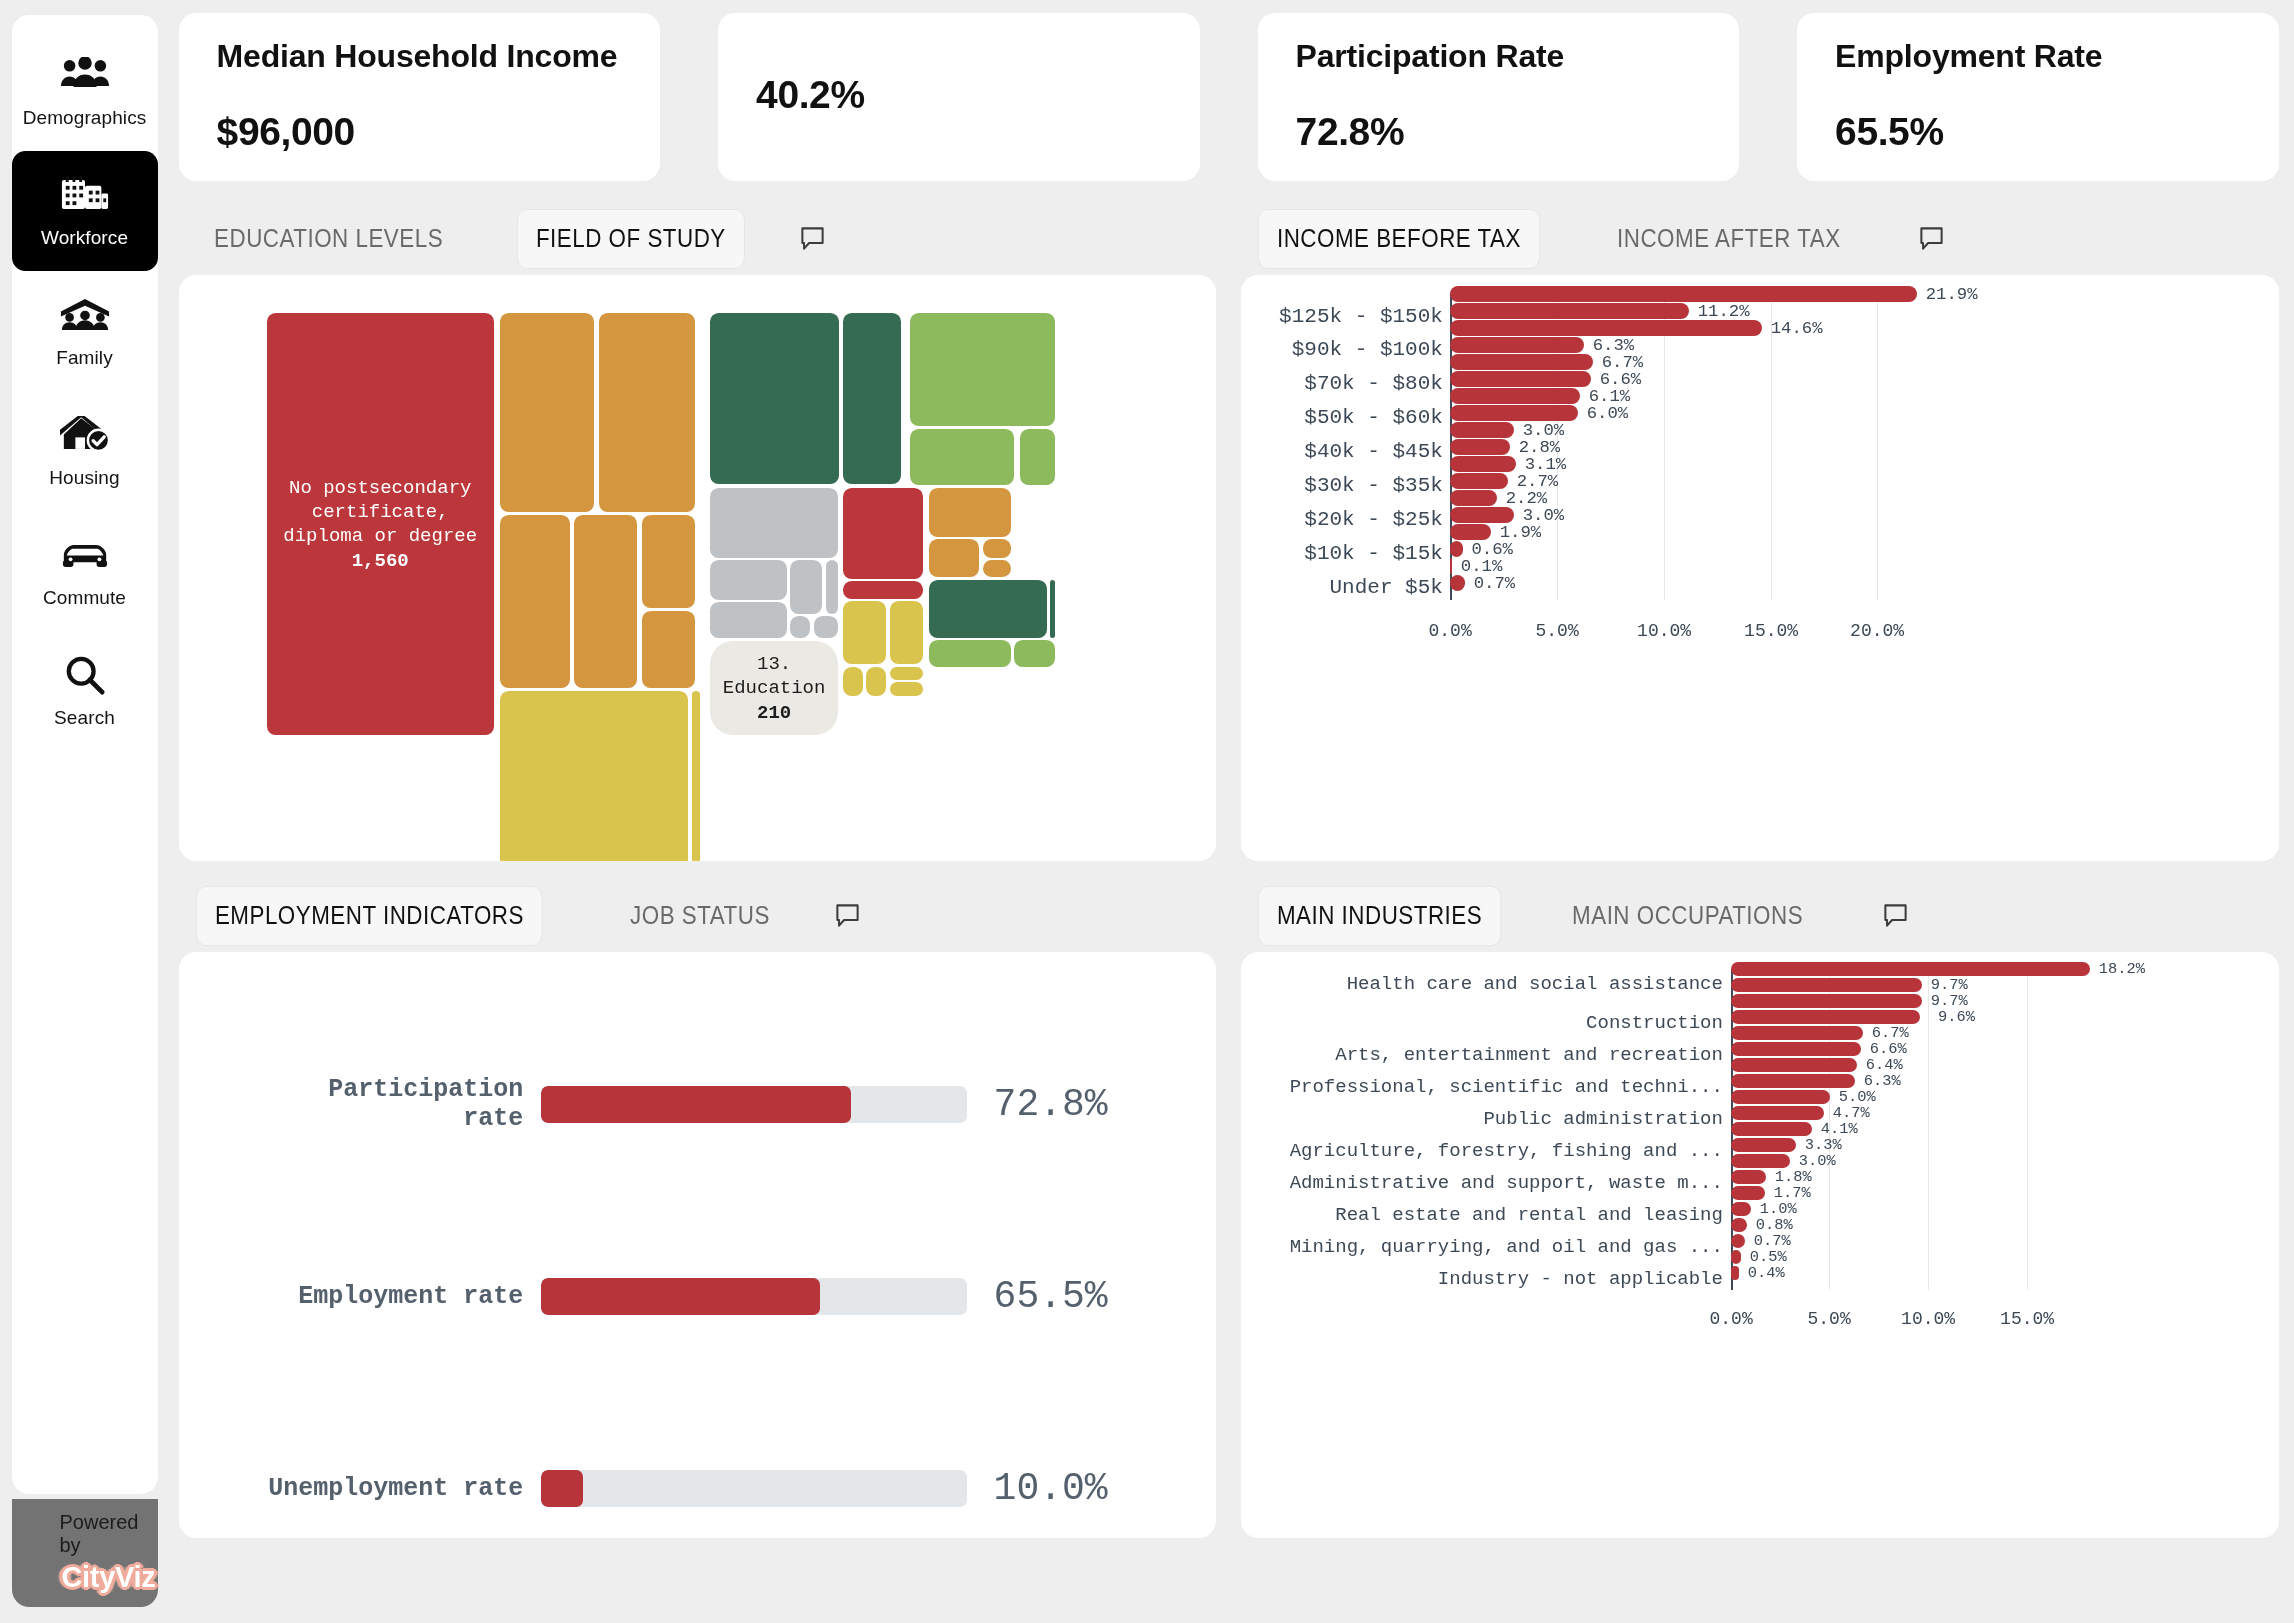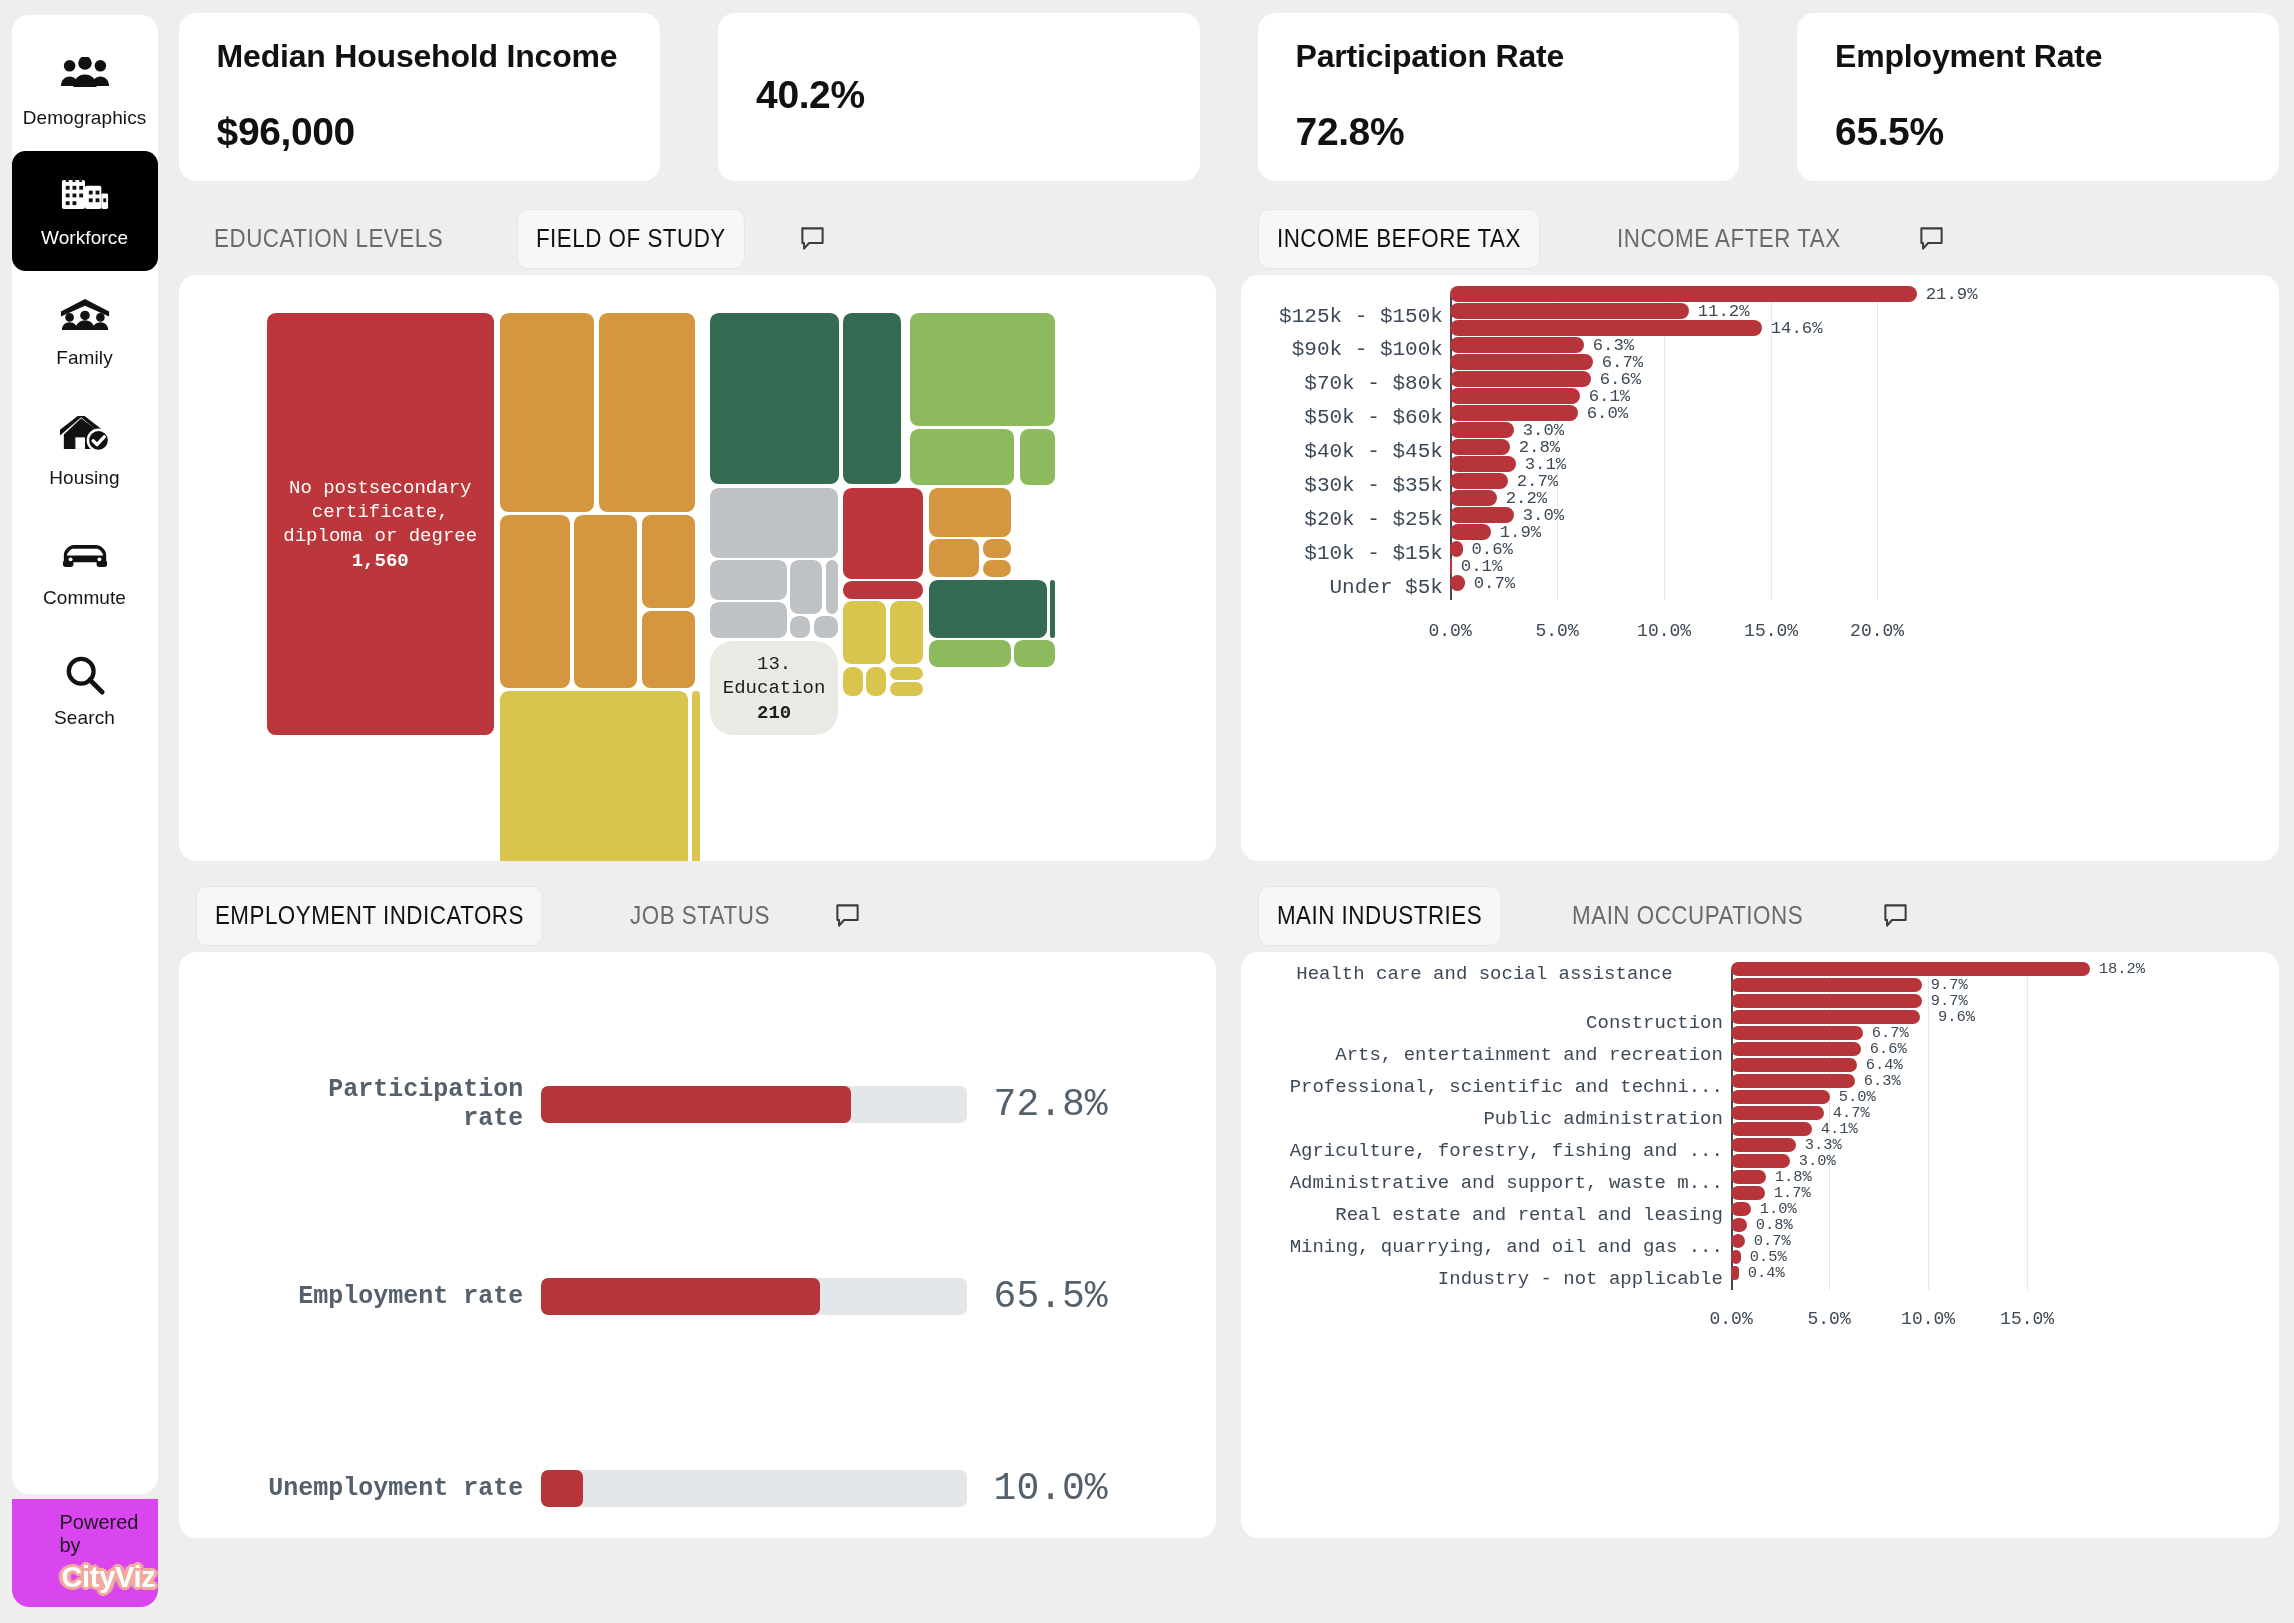--- a/index.html
+++ b/index.html
@@ -36,21 +36,21 @@
   .nav-icon svg { display: block; }
   .nav-label {
     font-size: 19px; letter-spacing: 0.1px; color: #141414;
     font-family: "Liberation Sans", sans-serif;
   }
   .nav-item.active .nav-label { color: #ffffff; }
 
   .powered {
     position: absolute; left: 11.5px; bottom: 17.3px;
     width: 146px; height: 108px;
-    background: #d946ef; border-radius: 0 0 17.3px 17.3px;
+    background: #737373; border-radius: 0 0 17.3px 17.3px;
     display: flex; flex-direction: column; align-items: center; justify-content: center; gap: 3.8px; padding-left: 48px;
   }
   .powered-text { font-size: 20px; color: #1c1c1c; }
   .cityviz {
     font-size: 29px; font-weight: bold; color: #ffffff;
     letter-spacing: -0.3px;
     text-shadow:
       -1.9px -1.9px 0 #f0ab9c, 1.9px -1.9px 0 #f0ab9c, -1.9px 1.9px 0 #f0ab9c, 1.9px 1.9px 0 #f0ab9c,
       -2.9px 0 0 #f0ab9c, 2.9px 0 0 #f0ab9c, 0 -2.9px 0 #f0ab9c, 0 2.9px 0 #f0ab9c,
       -3.8px 0 1.9px #f2b6a8, 3.8px 0 1.9px #f2b6a8;
@@ -574,21 +574,21 @@
                   <div class="hval" style="font-size: 15.4px;">0.7%</div>
                 </div>
                 <div class="hrow" style="left: 490px; top: 305px;">
                   <div class="hbar" style="width: 10px; background: rgb(183, 53, 58); height: 14.4px;"></div>
                   <div class="hval" style="font-size: 15.4px;">0.5%</div>
                 </div>
                 <div class="hrow" style="left: 490px; top: 321px;">
                   <div class="hbar" style="width: 8px; background: rgb(183, 53, 58); height: 14.4px;"></div>
                   <div class="hval" style="font-size: 15.4px;">0.4%</div>
                 </div>
-                <div class="hcat" style="right: 555px; top: 11px; font-size: 19px; width: 477px; left: 4.8px; text-align: center;">Health care and social assistance</div>
+                <div class="hcat" style="right: 555px; top: 21px; font-size: 19px; width: 477px; left: 4.8px;">Health care and social assistance</div>
                 <div class="hcat" style="right: 555px; top: 60px; font-size: 19px; width: 477px; left: 4.8px;">Construction</div>
                 <div class="hcat" style="right: 555px; top: 92px; font-size: 19px; width: 477px; left: 4.8px;">Arts, entertainment and recreation</div>
                 <div class="hcat" style="right: 555px; top: 124px; font-size: 19px; width: 477px; left: 4.8px;">Professional, scientific and techni...</div>
                 <div class="hcat" style="right: 555px; top: 156px; font-size: 19px; width: 477px; left: 4.8px;">Public administration</div>
                 <div class="hcat" style="right: 555px; top: 188px; font-size: 19px; width: 477px; left: 4.8px;">Agriculture, forestry, fishing and ...</div>
                 <div class="hcat" style="right: 555px; top: 220px; font-size: 19px; width: 477px; left: 4.8px;">Administrative and support, waste m...</div>
                 <div class="hcat" style="right: 555px; top: 252px; font-size: 19px; width: 477px; left: 4.8px;">Real estate and rental and leasing</div>
                 <div class="hcat" style="right: 555px; top: 284px; font-size: 19px; width: 477px; left: 4.8px;">Mining, quarrying, and oil and gas ...</div>
                 <div class="hcat" style="right: 555px; top: 316px; font-size: 19px; width: 477px; left: 4.8px;">Industry - not applicable</div>
                 <div class="xtick" style="left: 490px; top: 357px; font-size: 18px;">0.0%</div>

